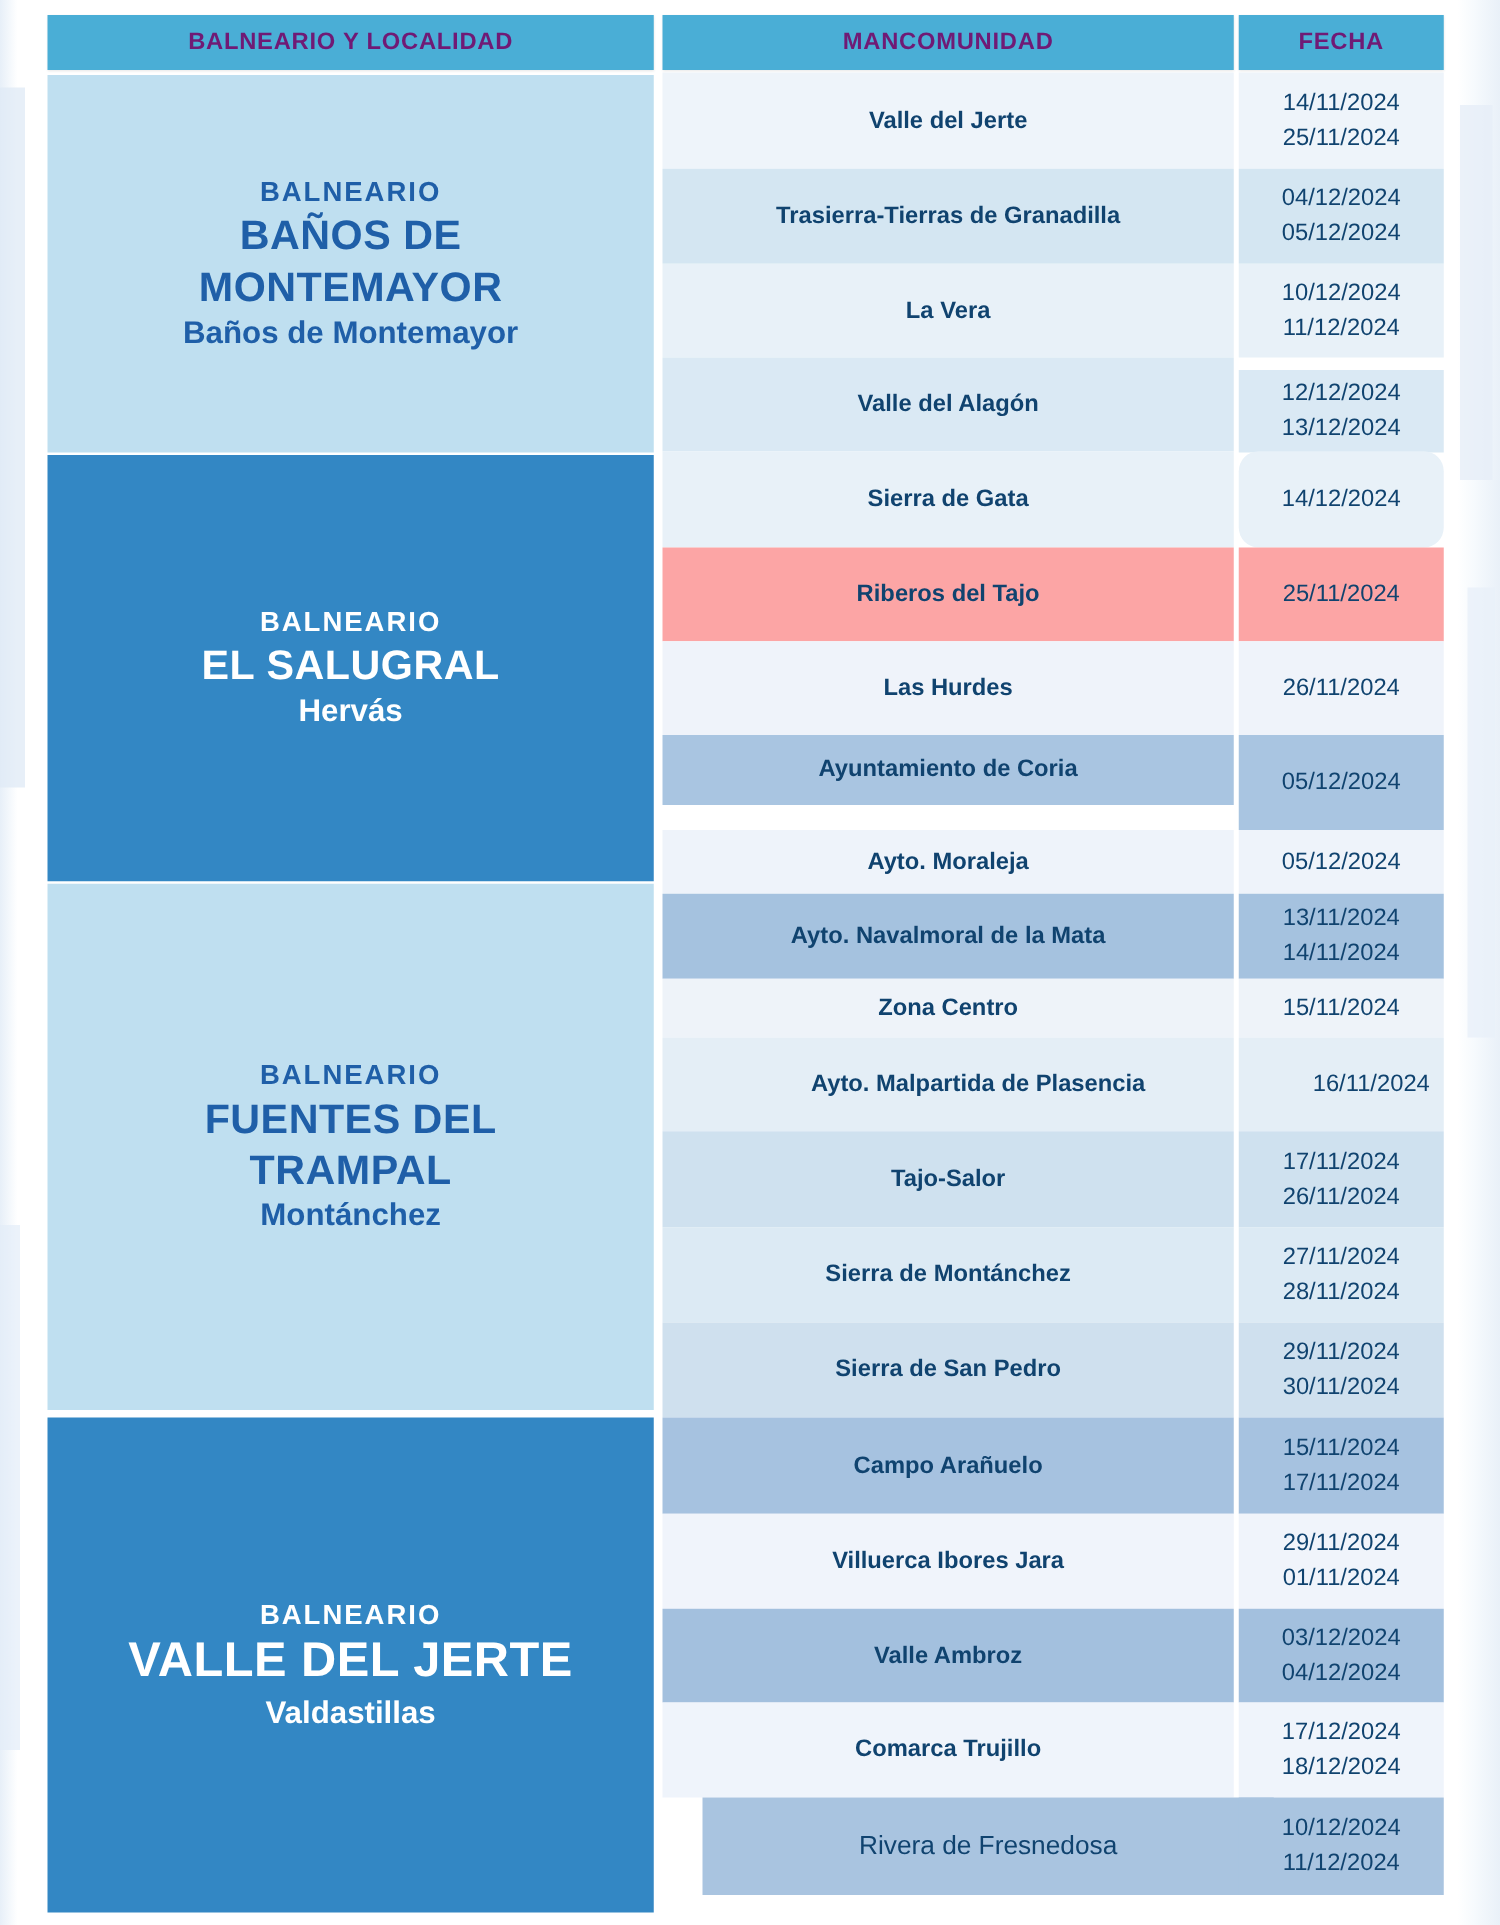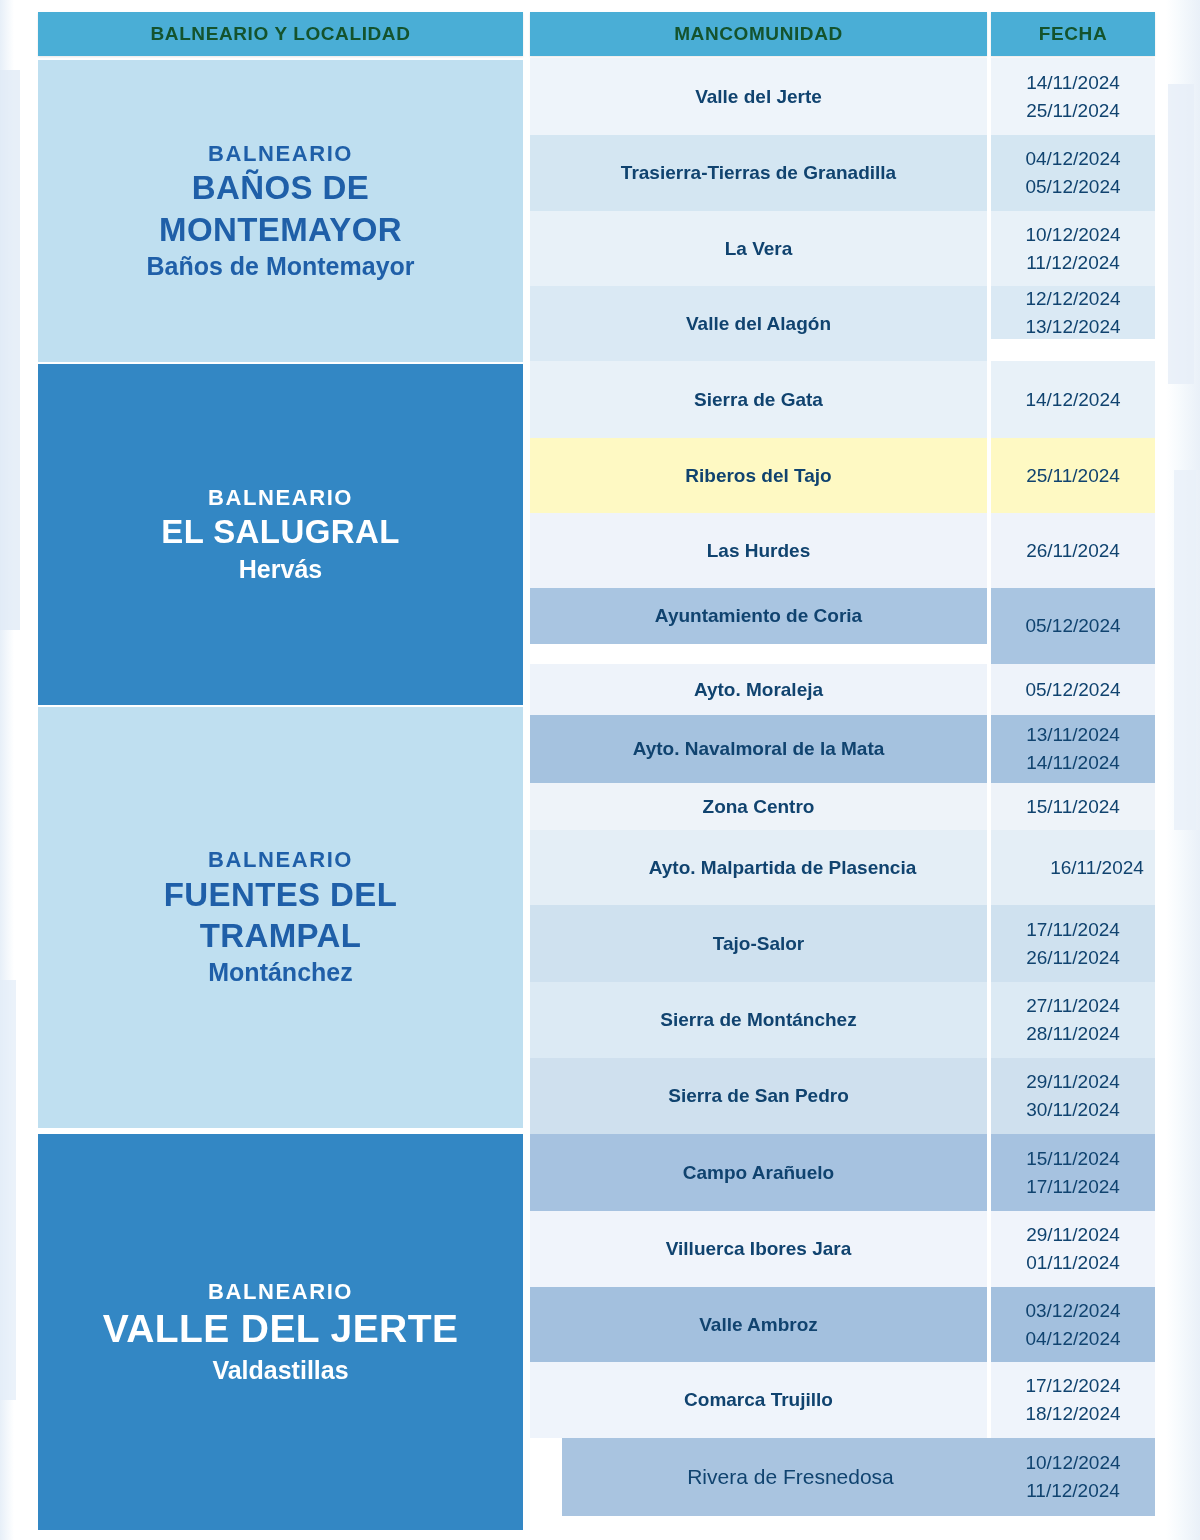--- a/index.html
+++ b/index.html
@@ -61,21 +61,21 @@
     left: 0; top: 0;
     width: 1200px; height: 1540px;
   }
 
   
   .hdr {
     position: absolute;
     top: 12px;
     height: 44px;
     background: #4aaed6;
-    color: #14532d;
+    color: #701a75;
     font-size: 19px;
     font-weight: bold;
     letter-spacing: .6px;
     display: flex;
     align-items: center;
     justify-content: center;
     box-sizing: border-box;
     box-shadow: 0 1px 2px rgba(0,0,0,.10);
     text-align: center;
   }
@@ -149,21 +149,21 @@
     flex-direction: column;
     line-height: 1.45;
   }
   .cell.fecha .d { display: block; }
 
   
   .sh-a  { background: #eef4fa; }   
   .sh-b  { background: #d4e6f2; }   
   .sh-c  { background: #e8f1f8; }   
   .sh-d  { background: #dae9f4; }
-  .sh-e  { background: #fef9c3; }   
+  .sh-e  { background: #fca5a5; }   
   .sh-f  { background: #eff3fa; }
   .sh-g  { background: #a9c5e1; }
   .sh-h  { background: #eef3fa; }
   .sh-i  { background: #a5c2df; }
   .sh-j  { background: #eef3f9; }
   .sh-k  { background: #e4eef6; padding-left: 48px; }
   .sh-l  { background: #cfe1ef; }
   .sh-m  { background: #dceaf4; }
   .sh-n  { background: #cfe0ee; }
   .sh-o  { background: #a6c2e0; }
@@ -226,27 +226,27 @@
     <span class="d">05/12/2024</span>
   </div>
 
   <div class="cell manco sh-c" style="top:211px;height:75px;">La Vera</div>
   <div class="cell fecha sh-c" style="top:211px;height:75px;">
     <span class="d">10/12/2024</span>
     <span class="d">11/12/2024</span>
   </div>
 
   <div class="cell manco sh-d" style="top:286px;height:75px;">Valle del Alagón</div>
-  <div class="cell fecha sh-d" style="top:286px;height:53px;">
+  <div class="cell fecha sh-d" style="top:296px;height:66px;">
     <span class="d">12/12/2024</span>
     <span class="d">13/12/2024</span>
   </div>
 
   <div class="cell manco sh-c" style="top:361px;height:77px;">Sierra de Gata</div>
-  <div class="cell fecha sh-c" style="top:361px;height:77px;">
+  <div class="cell fecha sh-c" style="top:361px;height:77px;border-radius:16px;">
     <span class="d">14/12/2024</span>
   </div>
 
   <div class="cell manco sh-e" style="top:438px;height:75px;">Riberos del Tajo</div>
   <div class="cell fecha sh-e" style="top:438px;height:75px;">
     <span class="d">25/11/2024</span>
   </div>
 
   <div class="cell manco sh-f" style="top:513px;height:75px;">Las Hurdes</div>
   <div class="cell fecha sh-f" style="top:513px;height:75px;">

